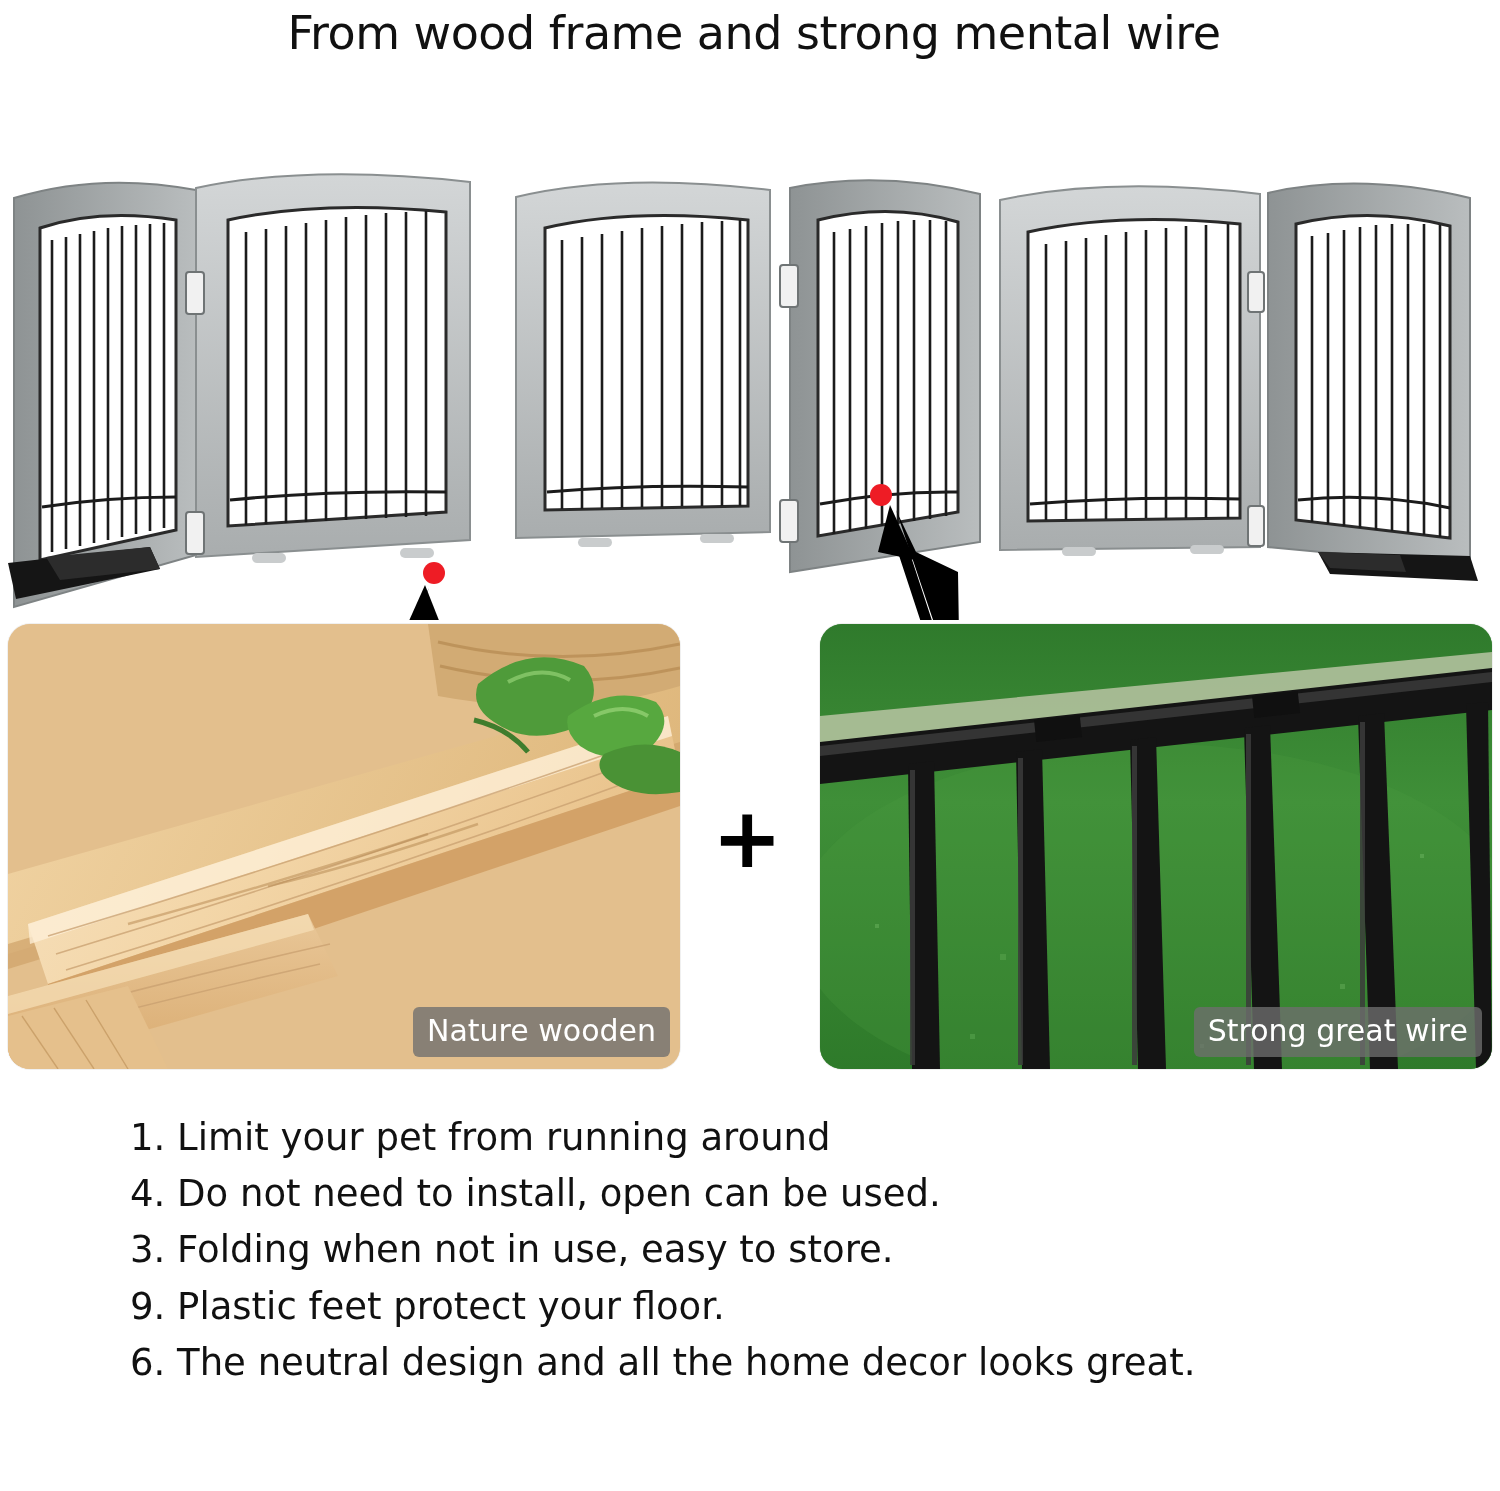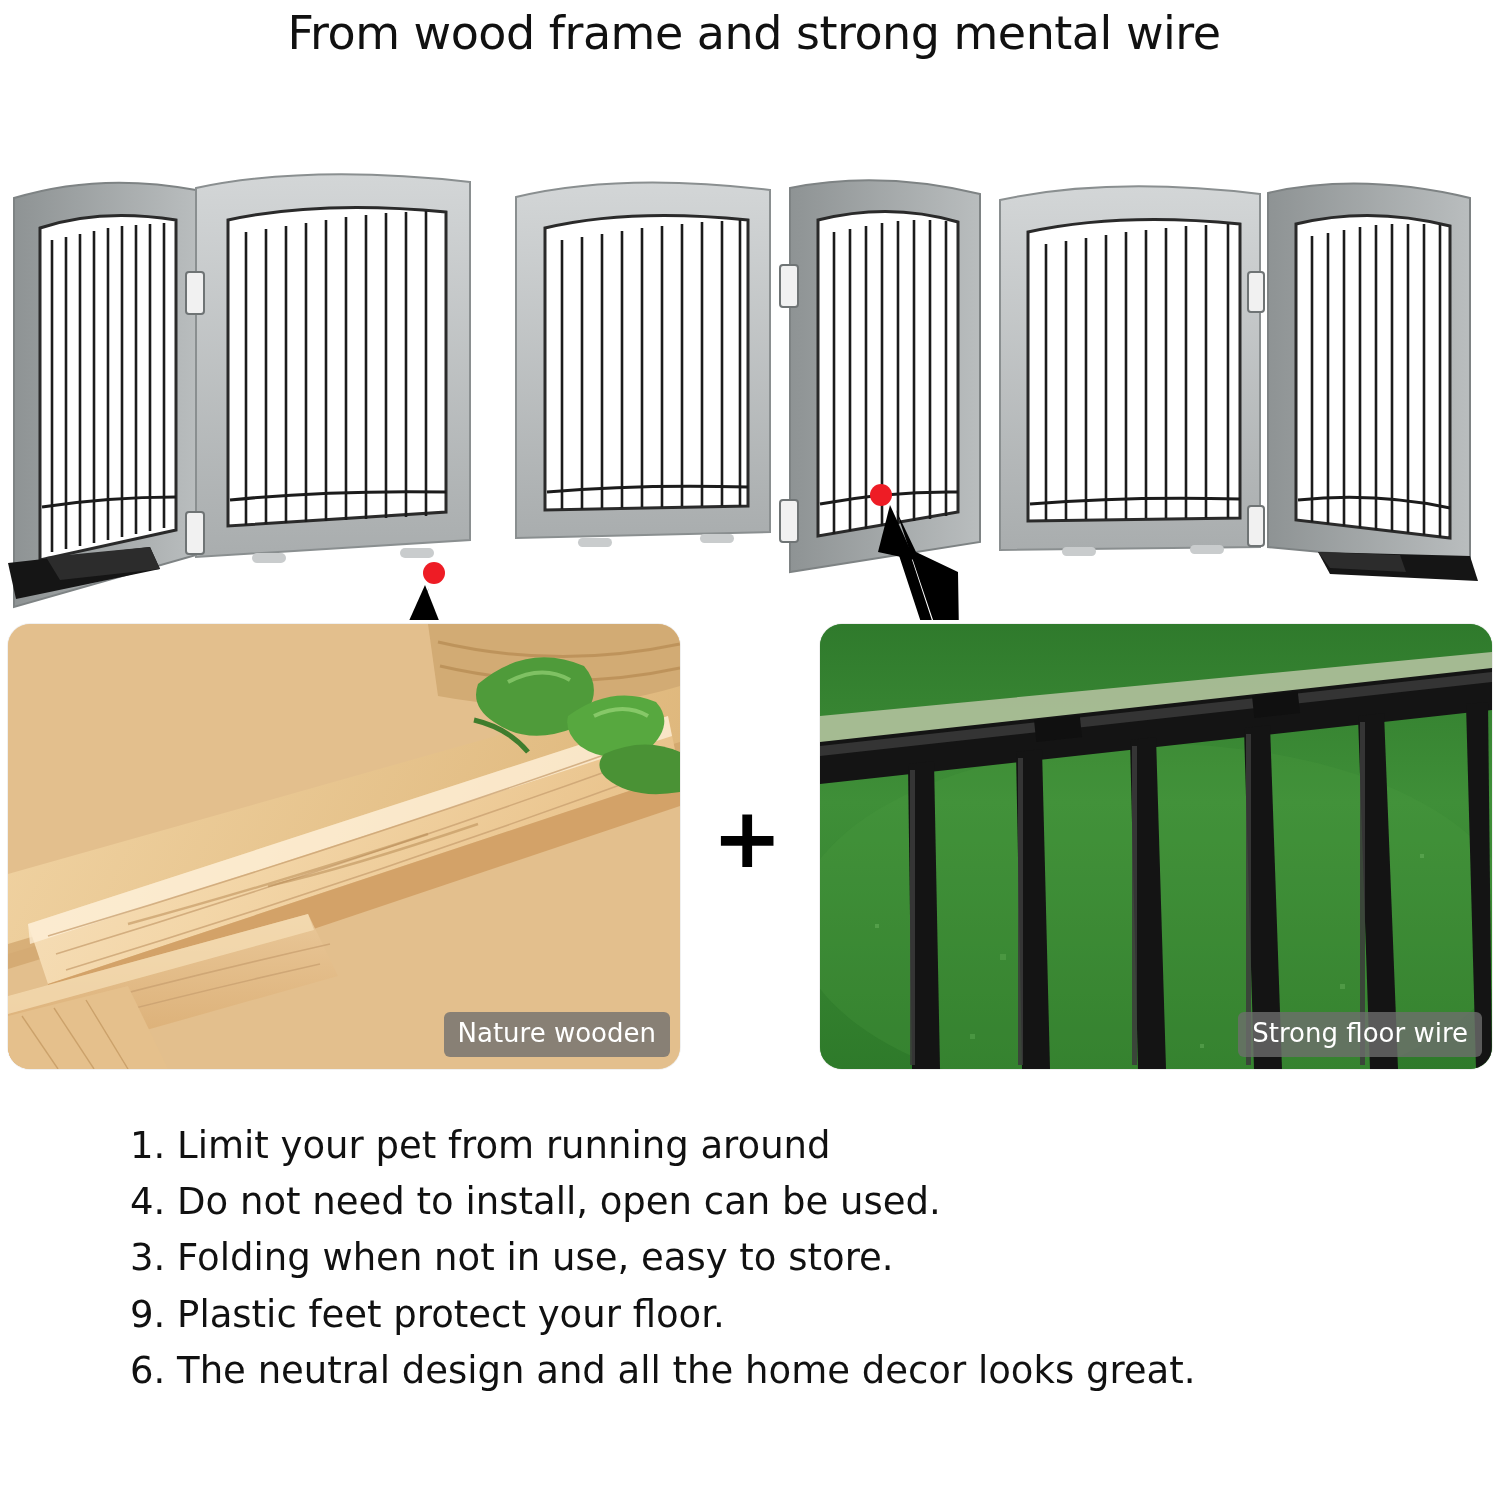--- a/index.html
+++ b/index.html
@@ -64,40 +64,40 @@
     width: 672px;
     height: 445px;
     background: #3f8f3a;
   }
   .caption {
     position: absolute;
     bottom: 12px;
     right: 10px;
     background: rgba(110,110,110,0.78);
     color: #ffffff;
-    font-size: 26px;
+    font-size: 30px;
     padding: 6px 14px 9px 14px;
     border-radius: 6px;
     font-family: "DejaVu Sans", sans-serif;
     white-space: nowrap;
   }
   .plus {
     position: absolute;
     left: 712px;
     top: 188px;
     font-size: 84px;
     line-height: 60px;
     font-weight: 700;
     color: #000000;
     font-family: "DejaVu Sans", sans-serif;
   }
 
   
   .features {
-    margin: 28px 0 0 130px;
+    margin: 20px 0 0 130px;
     width: 1330px;
   }
   .feature {
     font-size: 37px;
     line-height: 1.52;
     color: #111111;
     font-family: "DejaVu Sans", sans-serif;
     white-space: nowrap;
   }
 </style>
@@ -392,21 +392,21 @@
       </g>
 
       <g fill="#3b3b3b" opacity="0.85">
         <rect x="90" y="146" width="5" height="295"></rect>
         <rect x="198" y="134" width="5" height="307"></rect>
         <rect x="312" y="122" width="5" height="319"></rect>
         <rect x="426" y="110" width="5" height="331"></rect>
         <rect x="540" y="98" width="5" height="343"></rect>
       </g>
     </svg>
-    <div class="caption">Strong floor wire</div>
+    <div class="caption">Strong great wire</div>
   </div>
 </div>
 
 <div class="features">
   <div class="feature">1. Limit your pet from running around</div>
   <div class="feature">4. Do not need to install, open can be used.</div>
   <div class="feature">3. Folding when not in use, easy to store.</div>
   <div class="feature">9. Plastic feet protect your floor.</div>
   <div class="feature">6. The neutral design and all the home decor looks great.</div>
 </div>

